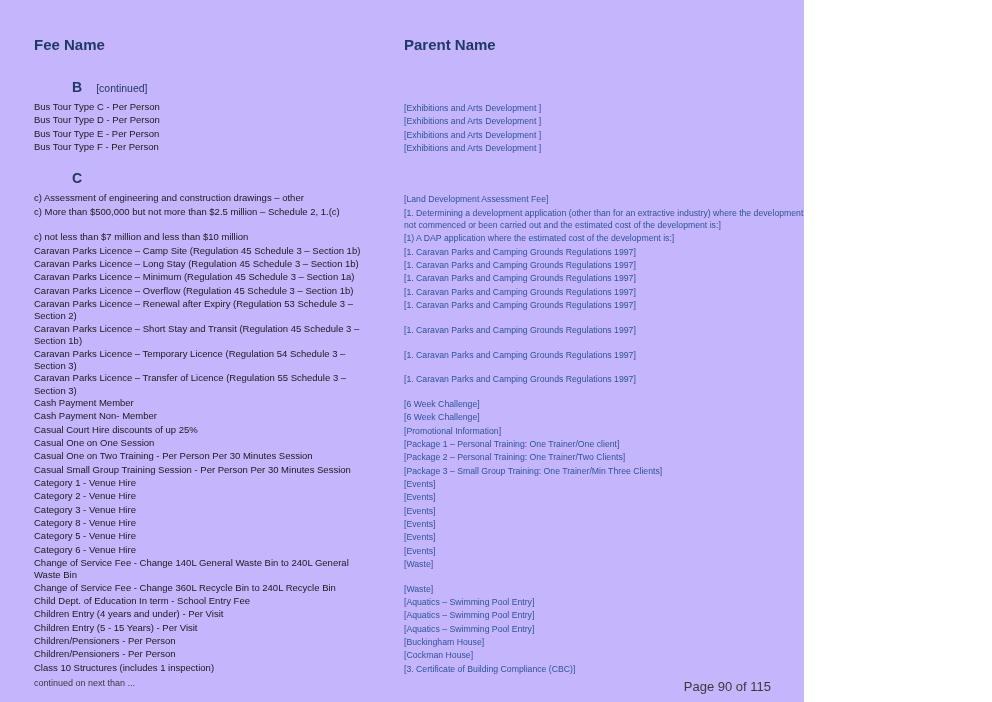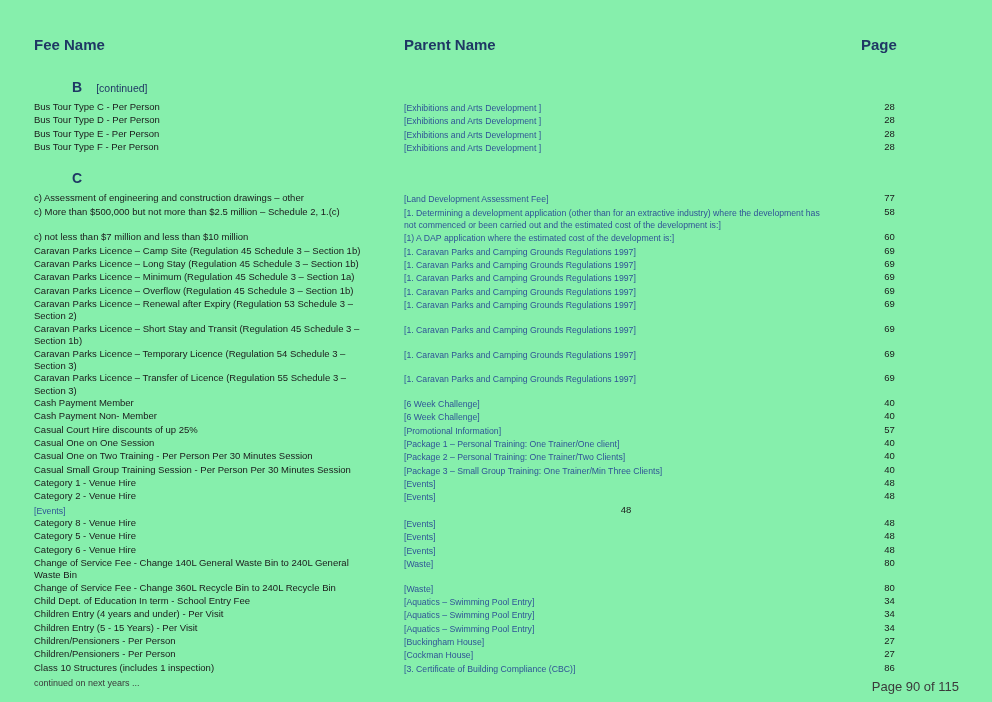--- a/index.html
+++ b/index.html
@@ -1,23 +1,23 @@
 <!DOCTYPE html>
 <html><head>
 <meta charset="utf-8">
 <style>
   * { margin: 0; padding: 0; box-sizing: border-box; }
   html, body { background: #ffffff; }
   body { width: 992px; height: 702px; font-family: "Liberation Sans", sans-serif; }
 
   .page {
     position: relative;
-    width: 992px;
+    width: 804px;
     height: 702px;
-    background: #86efac;
+    background: #c4b5fd;
     overflow: hidden;
   }
 
   
   .table-header {
     position: absolute;
     top: 36px;
     left: 34px;
     width: 897px;
     display: grid;
@@ -223,20 +223,21 @@
           <div class="cell-fee">Category 1 - Venue Hire</div>
           <div class="cell-parent">[Events]</div>
           <div class="cell-page">48</div>
         </div>
         <div class="row">
           <div class="cell-fee">Category 2 - Venue Hire</div>
           <div class="cell-parent">[Events]</div>
           <div class="cell-page">48</div>
         </div>
         <div class="row">
+          <div class="cell-fee">Category 3 - Venue Hire</div>
           <div class="cell-parent">[Events]</div>
           <div class="cell-page">48</div>
         </div>
         <div class="row">
           <div class="cell-fee">Category 8 - Venue Hire</div>
           <div class="cell-parent">[Events]</div>
           <div class="cell-page">48</div>
         </div>
         <div class="row">
           <div class="cell-fee">Category 5 - Venue Hire</div>
@@ -285,16 +286,16 @@
           <div class="cell-page">27</div>
         </div>
         <div class="row">
           <div class="cell-fee">Class 10 Structures (includes 1 inspection)</div>
           <div class="cell-parent">[3. Certificate of Building Compliance (CBC)]</div>
           <div class="cell-page">86</div>
         </div>
       </div>
     </div>
 
-  <div class="footer-left">continued on next years ...</div>
+  <div class="footer-left">continued on next than ...</div>
   <div class="footer-right">Page 90 of 115</div>
 
 </div>
 
 </body></html>

